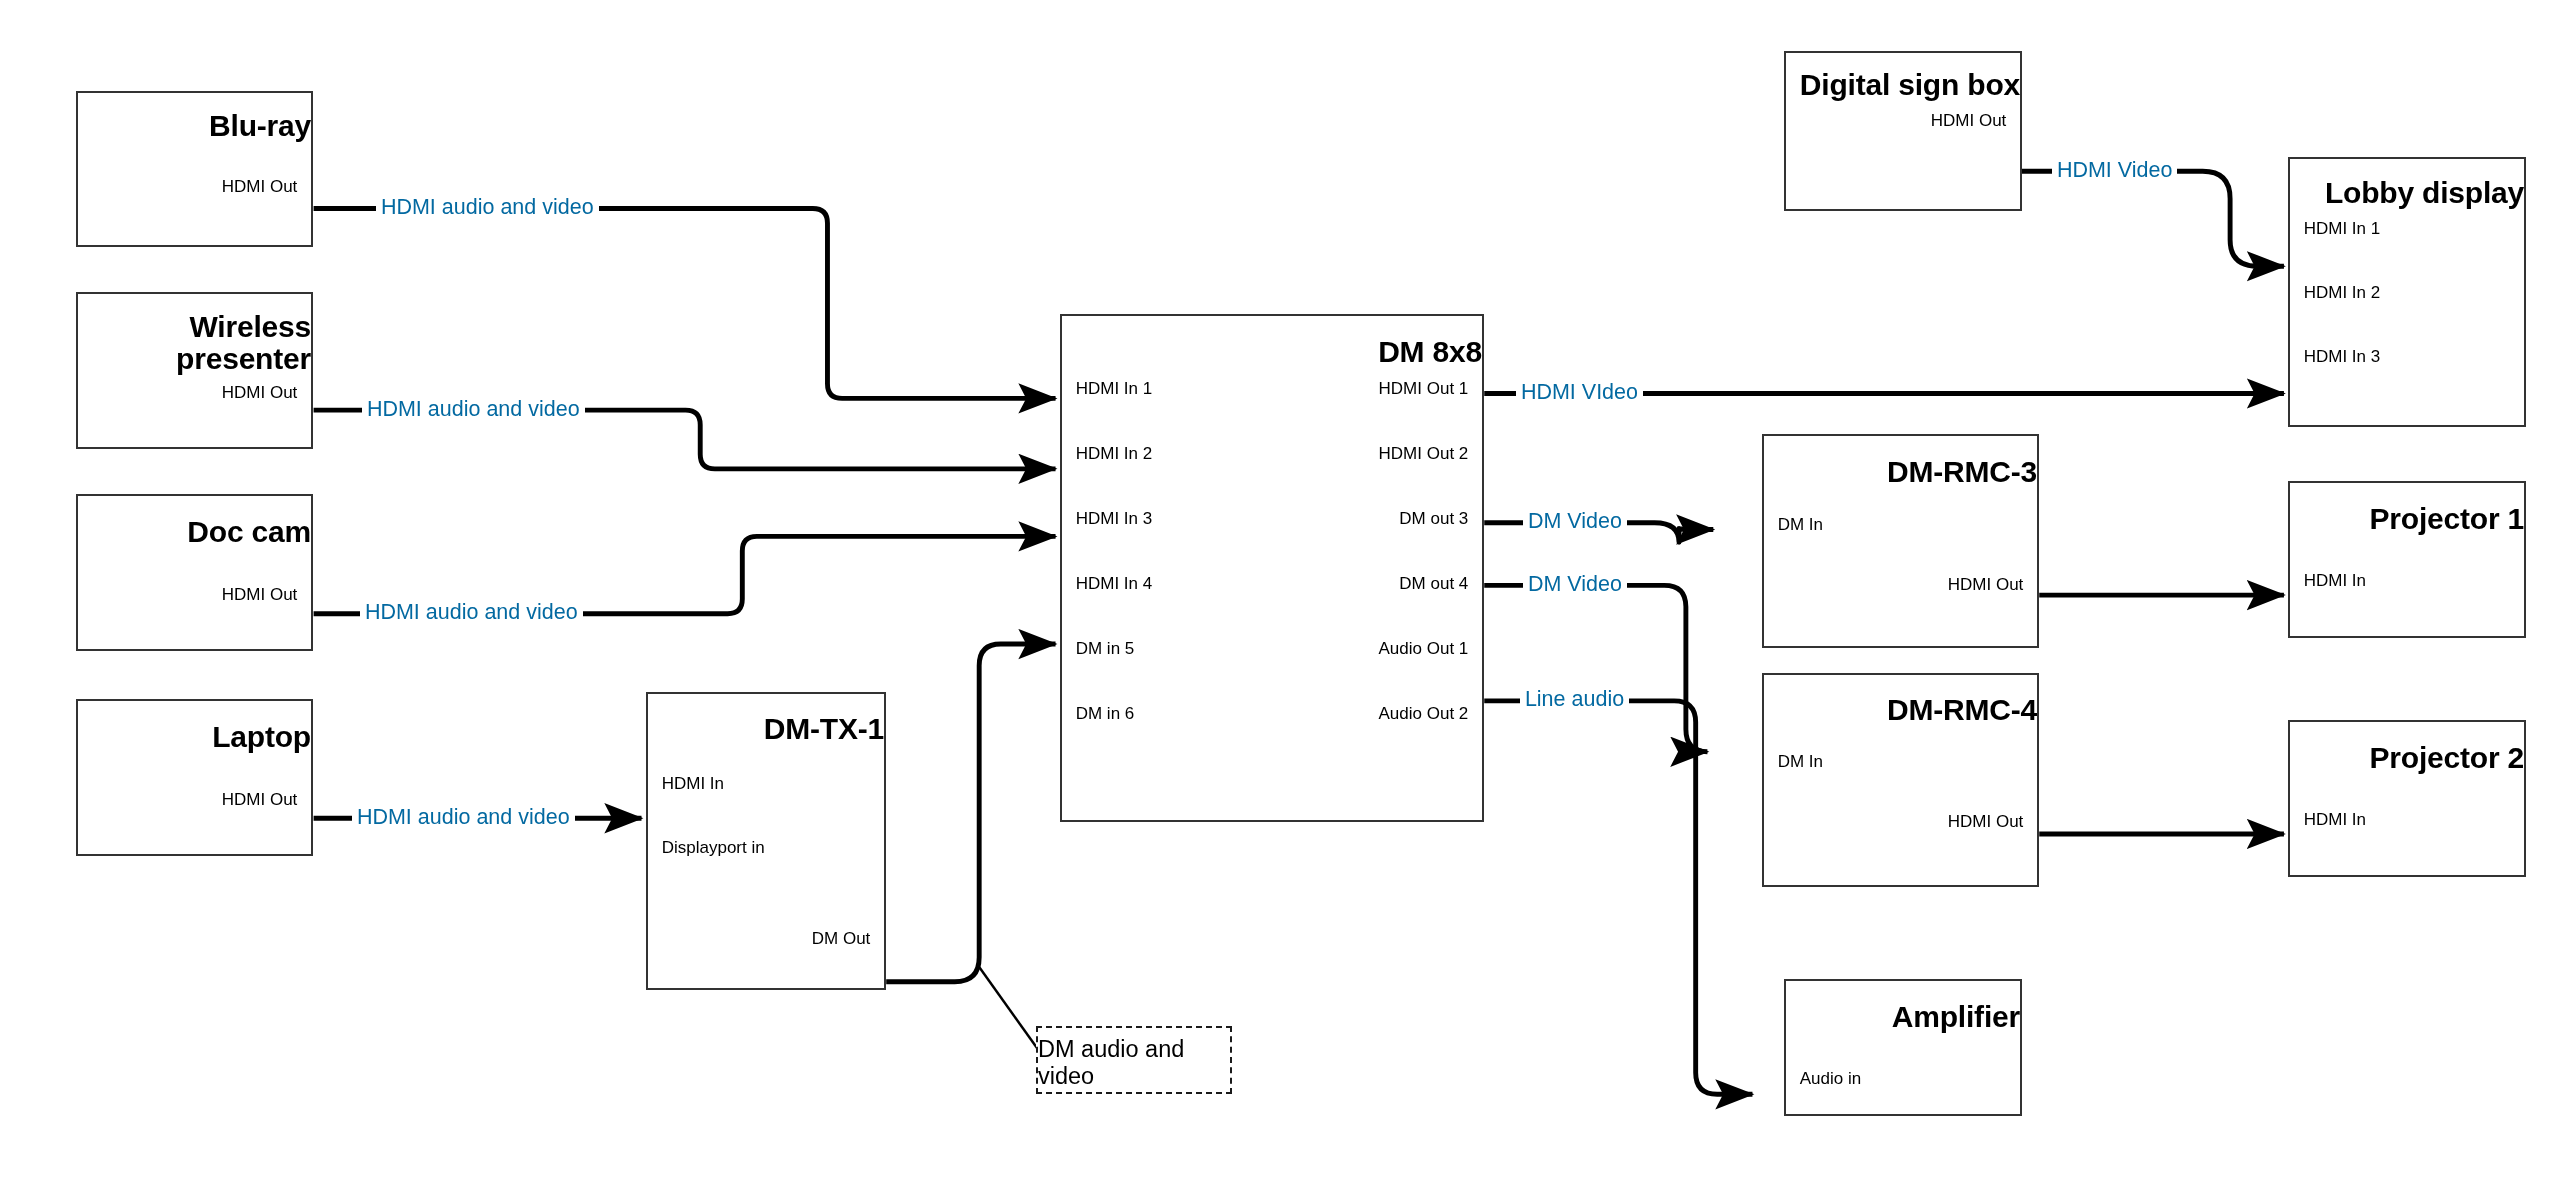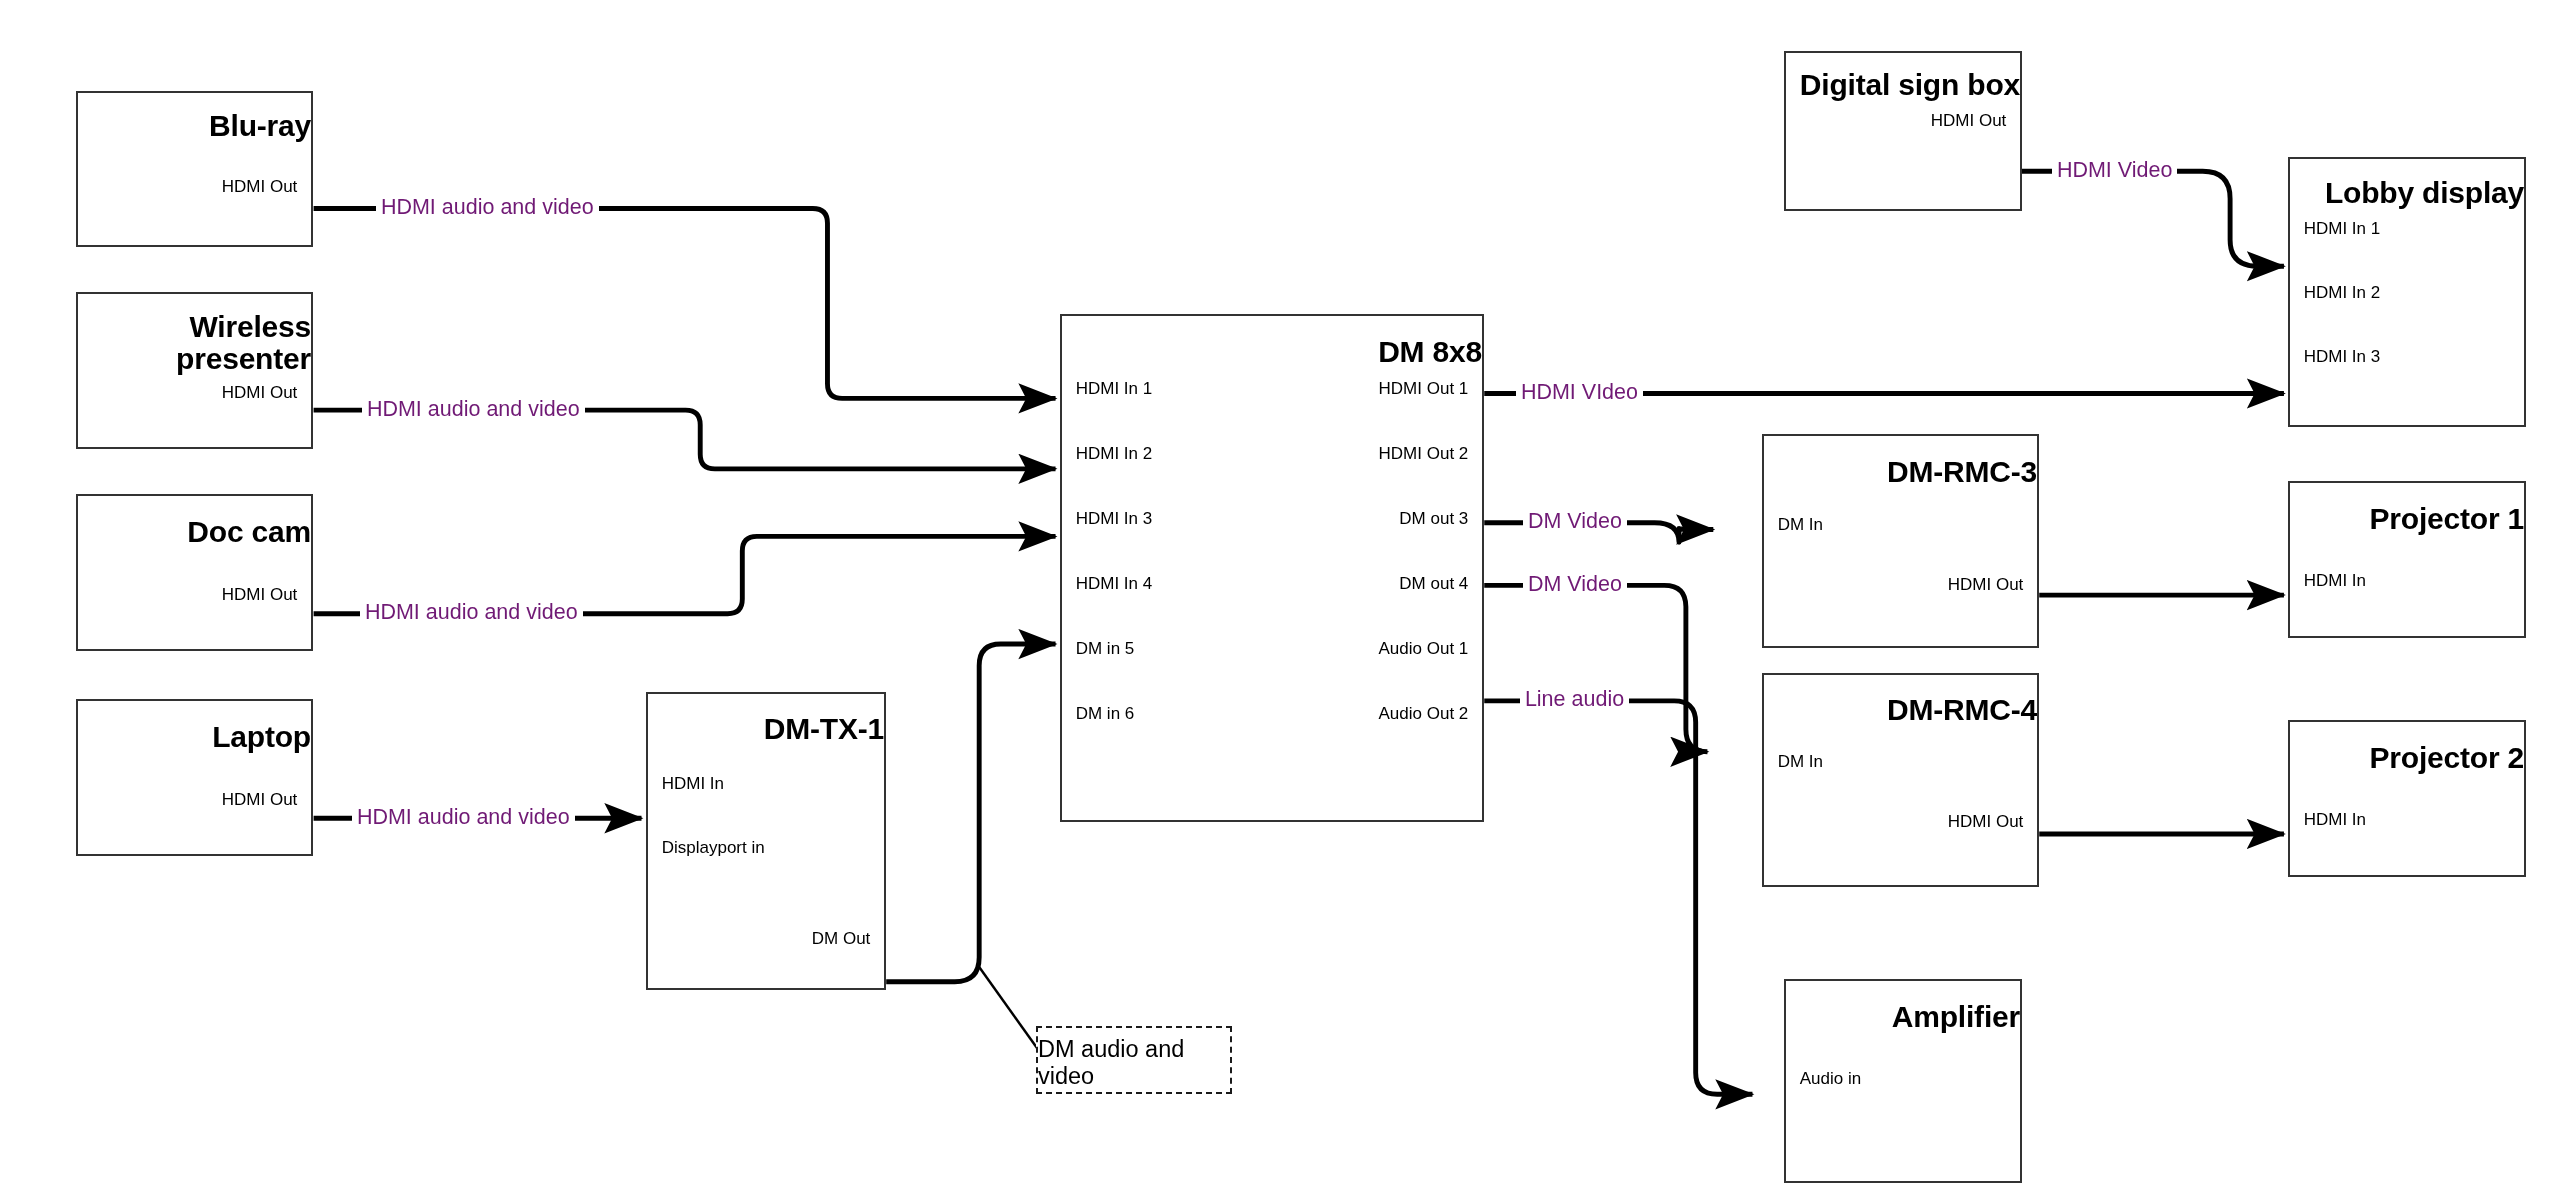--- a/index.html
+++ b/index.html
@@ -63,21 +63,21 @@
     text-align: left;
   }
   .wire-label {
     position: absolute;
     font-size: 21.5px;
     line-height: 23.5px;
     white-space: nowrap;
     background: #ffffff;
     padding: 0 4.9px;
     z-index: 4;
-    color: #701a75;
+    color: #0369a1;
   }
   .abs { position: absolute; }
 </style>
 </head>
 <body>
 
 <div id="canvas">
 
   <svg id="wires" viewBox="0 0 2631 1227" xmlns="http://www.w3.org/2000/svg">
     <defs>
@@ -202,21 +202,21 @@
   <div class="node" style="left:2288px; top:481px; width:238px; height:157px;">
     <div class="node-title" style="margin-top:18.6px;">Projector 1</div>
     <div class="port left" style="margin-top:31px;">HDMI In</div>
   </div>
 
   <div class="node" style="left:2288px; top:720px; width:238px; height:157px;">
     <div class="node-title" style="margin-top:18.6px;">Projector 2</div>
     <div class="port left" style="margin-top:31px;">HDMI In</div>
   </div>
 
-  <div class="node" style="left:1784px; top:979px; width:238px; height:204px;">
+  <div class="node" style="left:1784px; top:979px; width:238px; height:137px;">
     <div class="node-title" style="margin-top:18.6px;">Amplifier</div>
     <div class="port left" style="margin-top:31px;">Audio in</div>
   </div>
 
   <div class="node dashed" style="left:1036px; top:1026px; width:196px; height:68px;">
     <div class="callout-text" style="margin-top:7.8px;">DM audio and video</div>
   </div>
 
 </div>
 

